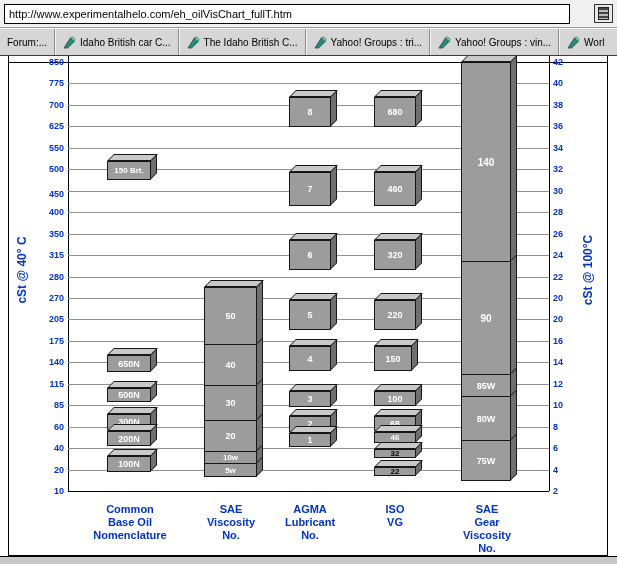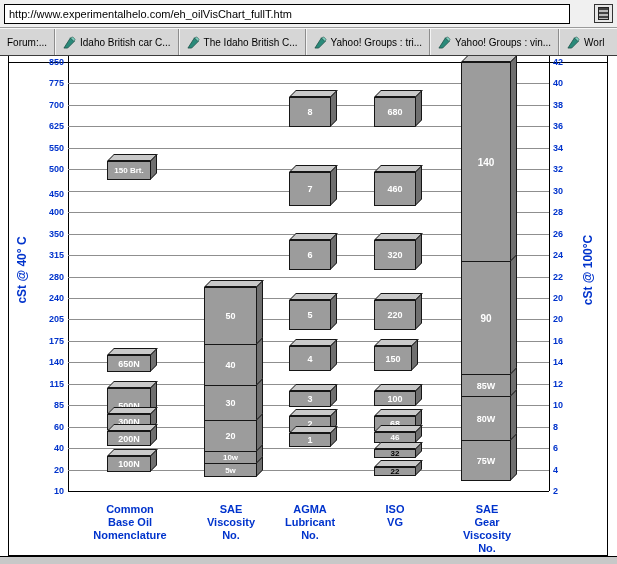--- a/index.html
+++ b/index.html
@@ -145,21 +145,21 @@
       <div class="hline" style="left: 68px; top: 177.6px; width: 481px;"></div>
       <div class="ltick" style="top: 172.6px;">350</div>
       <div class="rtick" style="top: 172.6px;">26</div>
       <div class="hline" style="left: 68px; top: 199px; width: 481px;"></div>
       <div class="ltick" style="top: 194px;">315</div>
       <div class="rtick" style="top: 194px;">24</div>
       <div class="hline" style="left: 68px; top: 220.5px; width: 481px;"></div>
       <div class="ltick" style="top: 215.5px;">280</div>
       <div class="rtick" style="top: 215.5px;">22</div>
       <div class="hline" style="left: 68px; top: 241.9px; width: 481px;"></div>
-      <div class="ltick" style="top: 236.9px;">240</div>
+      <div class="ltick" style="top: 236.9px;">270</div>
       <div class="rtick" style="top: 236.9px;">20</div>
       <div class="hline" style="left: 68px; top: 263.4px; width: 481px;"></div>
       <div class="ltick" style="top: 258.4px;">205</div>
       <div class="rtick" style="top: 258.4px;">20</div>
       <div class="hline" style="left: 68px; top: 284.8px; width: 481px;"></div>
       <div class="ltick" style="top: 279.8px;">175</div>
       <div class="rtick" style="top: 279.8px;">16</div>
       <div class="hline" style="left: 68px; top: 306.3px; width: 481px;"></div>
       <div class="ltick" style="top: 301.3px;">140</div>
       <div class="rtick" style="top: 301.3px;">14</div>
@@ -184,21 +184,21 @@
       <div class="b3d" style="left: 107px; top: 105px; width: 44px; height: 19px;">
         <div class="ftop"></div>
         <div class="fright"></div>
         <span class="lbl" style="font-size: 8px;">150 Brt.</span>
       </div>
       <div class="b3d" style="left: 107px; top: 299px; width: 44px; height: 17px;">
         <div class="ftop"></div>
         <div class="fright"></div>
         <span class="lbl">650N</span>
       </div>
-      <div class="b3d" style="left: 107px; top: 332px; width: 44px; height: 35px;">
+      <div class="b3d" style="left: 107px; top: 332px; width: 44px; height: 14px;">
         <div class="ftop"></div>
         <div class="fright"></div>
         <span class="lbl">500N</span>
       </div>
       <div class="b3d" style="left: 107px; top: 358px; width: 44px; height: 16px;">
         <div class="ftop"></div>
         <div class="fright"></div>
         <span class="lbl">300N</span>
       </div>
       <div class="b3d" style="left: 107px; top: 375px; width: 44px; height: 15px; text-decoration: underline;">

